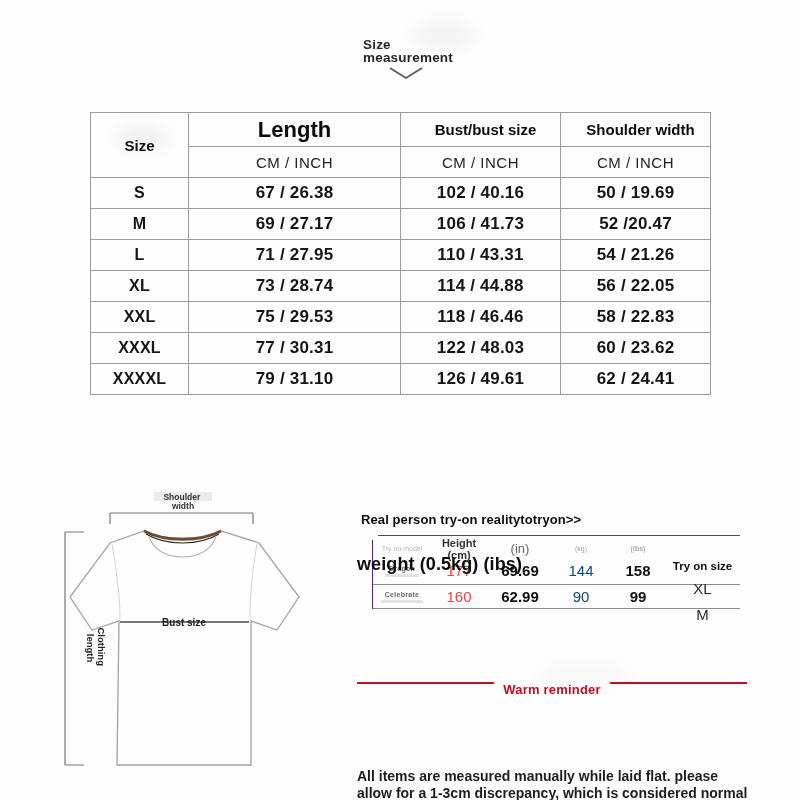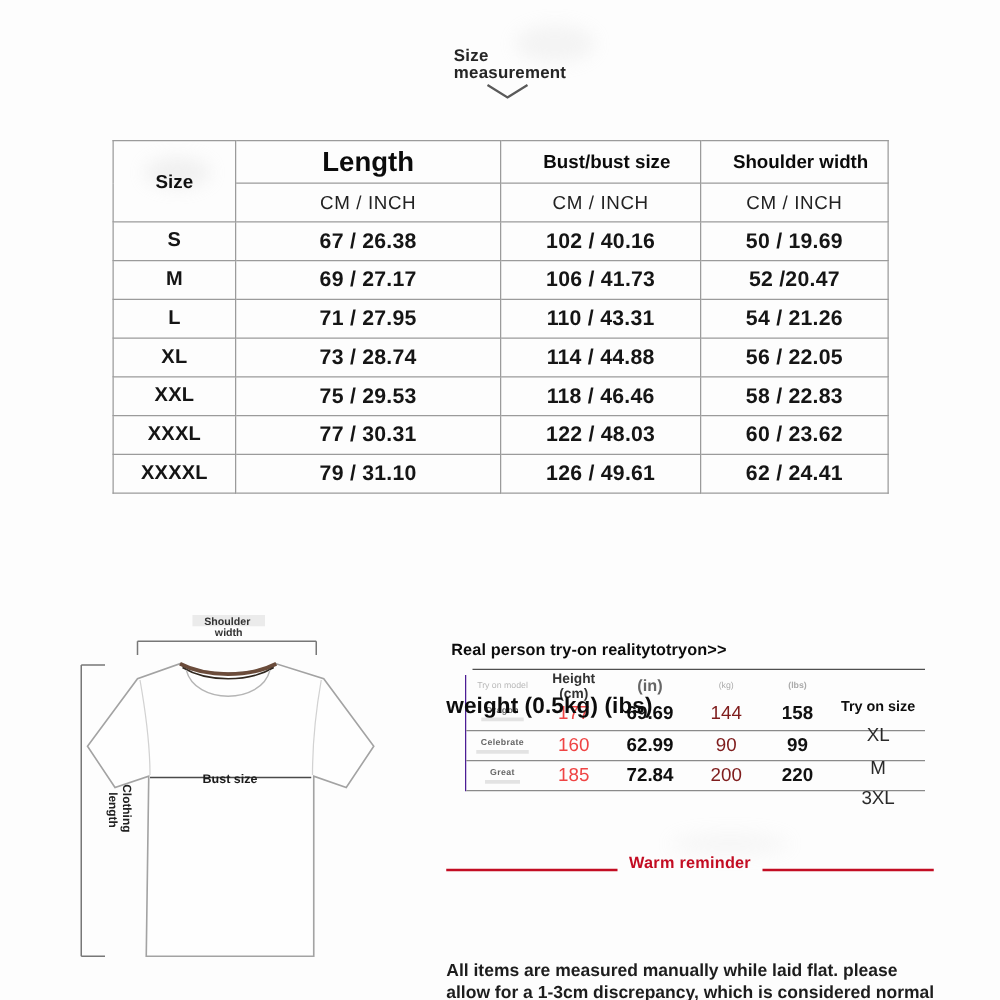--- a/index.html
+++ b/index.html
@@ -46,39 +46,39 @@
   .tryon-subheading{position:absolute;left:357px;top:554px;font-size:18px;font-weight:800;
     color:#0c0c0c;z-index:3;letter-spacing:.1px;}
 
   .tryon-table{position:absolute;left:372px;top:540px;width:367px;border-left:1px solid #4c1d95;z-index:2;}
   .trow{display:flex;align-items:center;border-bottom:1px solid #8a8a8a;}
   .thead-row{border-bottom:none;height:17px;}
   .tcell{text-align:center;white-space:pre-line;}
   .c-name{width:58px;}
   .c-cm{width:56px;font-size:15px;font-weight:500;color:#ef4444;}
   .c-in{width:66px;font-size:15px;font-weight:700;color:#0e0e0e;}
-  .c-jin{width:56px;font-size:15px;font-weight:400;color:#7f1d1d;}
+  .c-jin{width:56px;font-size:15px;font-weight:400;color:#0c4a6e;}
   .c-lbs{width:58px;font-size:15px;font-weight:600;color:#111;}
   .c-size{width:71px;font-size:15px;font-weight:400;color:#2a2a2a;margin-top:35px;}
   .tname.small{font-size:7px;color:#666;font-weight:600;letter-spacing:.3px;}
   .tname.small .underbar{display:inline-block;border-bottom:3px solid #e3e3e3;padding:0 4px 2px 4px;}
   .tname.big{font-size:15px;font-weight:700;color:#333;line-height:1.2;}
   .r1{height:27px;}
   .r2{height:42px;}
   .r3{height:23px;}
   .r4{height:23px;}
   
   .th-name{font-size:7px;color:#b8b8b8;}
   .th-cm{font-size:11px;font-weight:700;color:#333;}
-  .th-in{font-size:13px;font-weight:700;color:#666;}
+  .th-in{font-size:13px;font-weight:400;color:#666;}
   .th-jin,.th-lbs{font-size:7px;color:#ababab;}
   .th-size{font-size:11.5px;font-weight:700;color:#0e0e0e;}
 
   
-  .warm{position:absolute;left:357px;top:682px;width:390px;display:flex;align-items:flex-end;gap:9px;z-index:2;}
+  .warm{position:absolute;left:357px;top:682px;width:390px;display:flex;align-items:flex-start;gap:9px;z-index:2;}
   .wr-line{flex:1;height:2px;background:#c30d23;}
   .wr-text{font-size:13px;font-weight:700;letter-spacing:.2px;color:#c30d23;white-space:nowrap;}
 
   
   .disclaimer{position:absolute;left:357px;top:768px;width:394px;font-size:14px;font-weight:600;
     color:#1d1d1d;line-height:1.2;letter-spacing:0;z-index:2;}
 </style>
 </head>
 <body>
 
@@ -208,28 +208,20 @@
       <div class="tcell c-size">XL</div>
     </div>
     <div class="trow r3">
       <div class="tcell c-name tname small"><span class="underbar">Celebrate</span></div>
       <div class="tcell c-cm">160</div>
       <div class="tcell c-in">62.99</div>
       <div class="tcell c-jin">90</div>
       <div class="tcell c-lbs">99</div>
       <div class="tcell c-size">M</div>
     </div>
-    <div class="trow r4">
-      <div class="tcell c-name tname small"><span class="underbar">Great</span></div>
-      <div class="tcell c-cm">185</div>
-      <div class="tcell c-in">72.84</div>
-      <div class="tcell c-jin">200</div>
-      <div class="tcell c-lbs">220</div>
-      <div class="tcell c-size">3XL</div>
-    </div>
   </div>
 
 <div class="warm">
   <div class="wr-line" style="background: rgb(195, 13, 35);"></div>
   <div class="wr-text" style="color: rgb(195, 13, 35);">Warm reminder</div>
   <div class="wr-line" style="background: rgb(195, 13, 35);"></div>
 </div>
 
 <div class="disclaimer">All items are measured manually while laid flat. please allow for a 1-3cm discrepancy, which is considered normal and not a product quality issue. *since everyone's dressing style and preferences are different, it is recommended that you measure your own body size and refer to the size chart to choose the size that suits you.</div>
 

